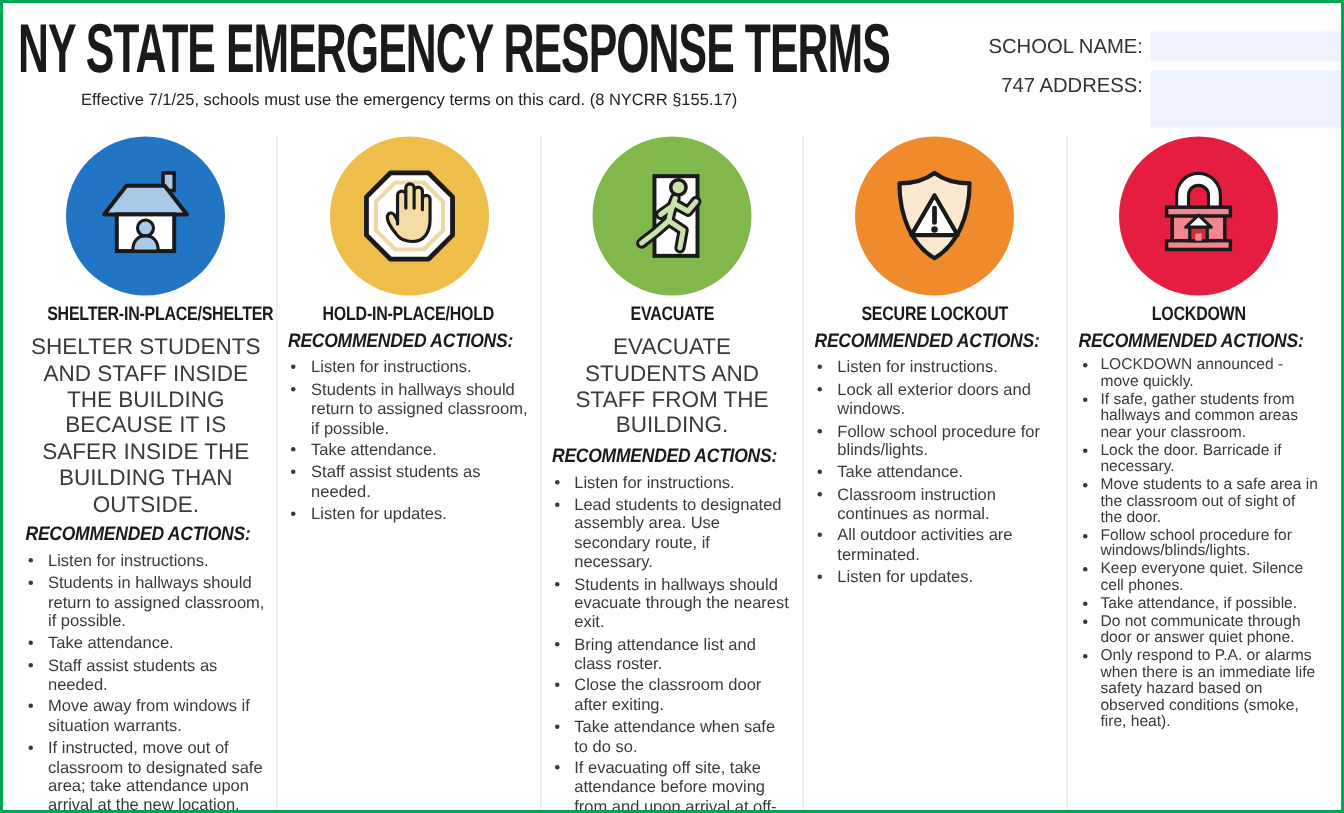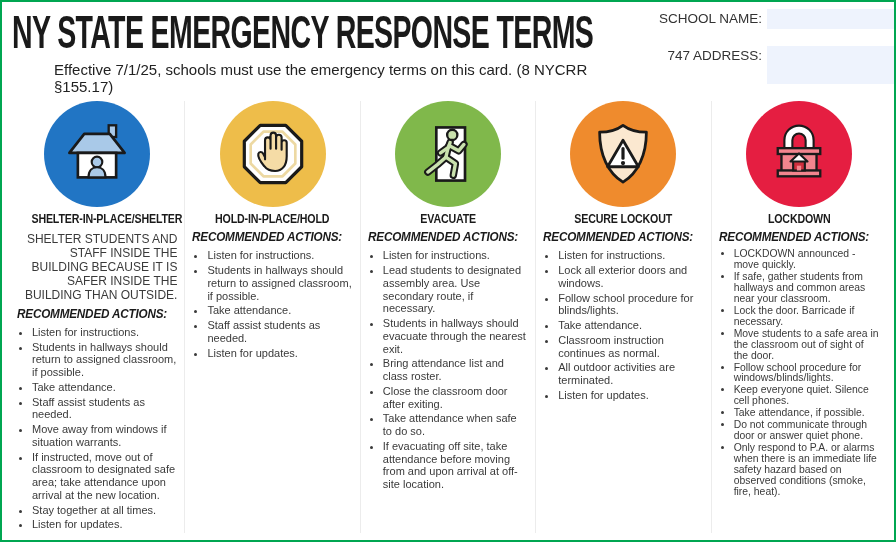--- a/index.html
+++ b/index.html
@@ -14,23 +14,23 @@
     position:relative;
   }
   
   .header { display:flex; justify-content:space-between; padding:7px 10px 0 10px; }
   .title-wrap { width:625px; overflow:visible; }
   .main-title {
     margin:0; font-size:46px; line-height:1.0; font-weight:800;
     letter-spacing:-1px; white-space:nowrap;
     transform:scaleX(0.62); transform-origin:left top;
   }
-  .subtitle { margin:6px 0 0 1px; font-size:15px; color:#222;padding-left:41px; }
+  .subtitle { margin:6px 0 0 1px; font-size:11px; color:#222;padding-left:41px; }
   .id-block {
-    margin-top:0; width:258px; flex:0 0 258px;
+    margin-top:12px; width:258px; flex:0 0 258px;
     display:grid; grid-template-columns:1fr 128px;
     column-gap:5px; row-gap:6px; font-size:13.5px; color:#333;
   }
   .id-label { text-align:right; padding-top:2px; white-space:nowrap; }
   .id-field {
     background:#EEF3FD; border:none; outline:none; width:128px; height:20px;
     font-family:"Liberation Sans", sans-serif; font-size:12px; padding:2px 4px;
   }
   textarea.id-field { height:38px; resize:none; }
   
@@ -45,21 +45,21 @@
     width:106px; height:106px; border-radius:50%;
     display:flex; align-items:center; justify-content:center;
     flex:0 0 auto;
   }
   .col-title {
     margin:5px 0 0; font-size:13px; font-weight:bold; line-height:1.1;
     white-space:nowrap; width:100%; text-align:center;
     transform:scaleX(0.82); letter-spacing:-0.2px;
   }
   .col-desc {
-    margin:7px 0 0; font-size:12px; line-height:1.16; text-align:right;
+    margin:7px 0 0; font-size:15px; line-height:1.16; text-align:center;
     min-height:67px; color:#3a3a3a; width:100%;
   }
   .actions-heading {
     align-self:flex-start; width:100%;
     margin:3px 0 5px; font-size:13px; font-weight:bold; font-style:italic;
     white-space:nowrap; transform:scaleX(0.9); transform-origin:left center;
     letter-spacing:-0.2px;
   }
   ul.actions {
     align-self:stretch; margin:0; padding-left:15px;
@@ -150,20 +150,21 @@
             <path d="M34,21 C32,26 31,30 30,35"></path>
             <path d="M33,24 L42,29 L47,23"></path>
             <path d="M32,26 L25,31"></path>
             <path d="M30,35 L39,41 L37,52"></path>
             <path d="M30,35 L22,42 L13,49"></path>
           </g>
           <circle cx="36" cy="14" r="4.8" fill="#C9E1AD" stroke="#1a1a1a" stroke-width="2.2"></circle>
         </svg>
       </div>
       <h2 class="col-title">EVACUATE</h2>
+      <p class="col-desc">EVACUATE STUDENTS AND STAFF FROM THE BUILDING.</p>
       <h3 class="actions-heading">RECOMMENDED ACTIONS:</h3>
       <ul class="actions">
           <li>Listen for instructions.</li>
           <li>Lead students to designated assembly area. Use secondary route, if necessary.</li>
           <li>Students in hallways should evacuate through the nearest exit.</li>
           <li>Bring attendance list and class roster.</li>
           <li>Close the classroom door after exiting.</li>
           <li>Take attendance when safe to do so.</li>
           <li>If evacuating off site, take attendance before moving from and upon arrival at off-site location.</li>
         </ul>

